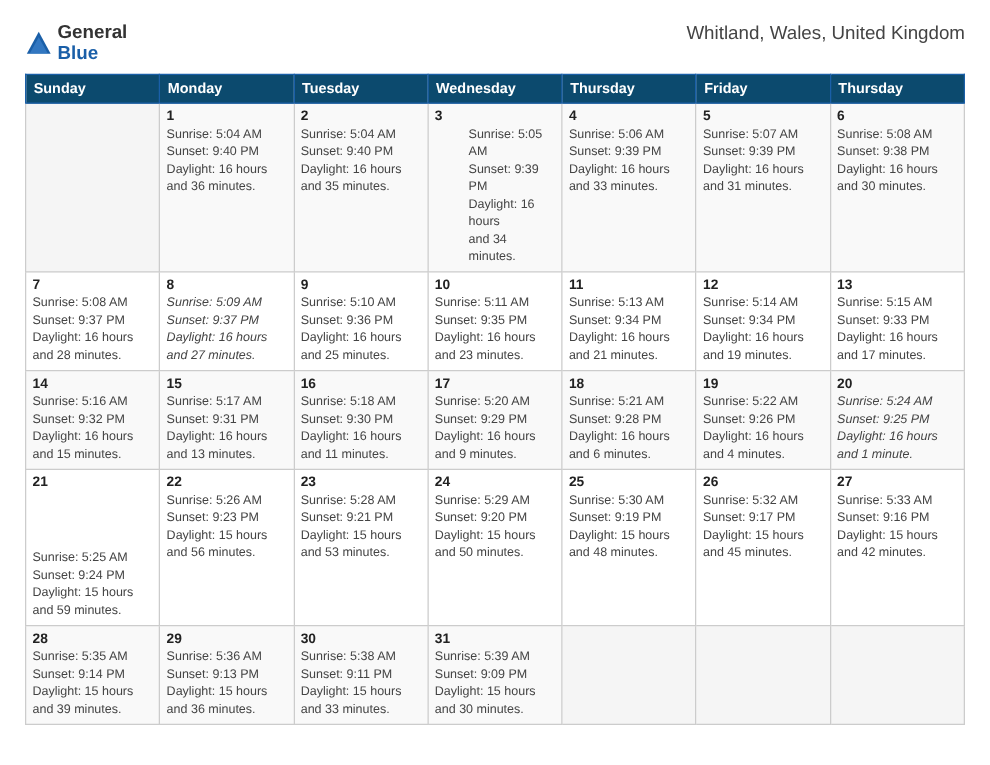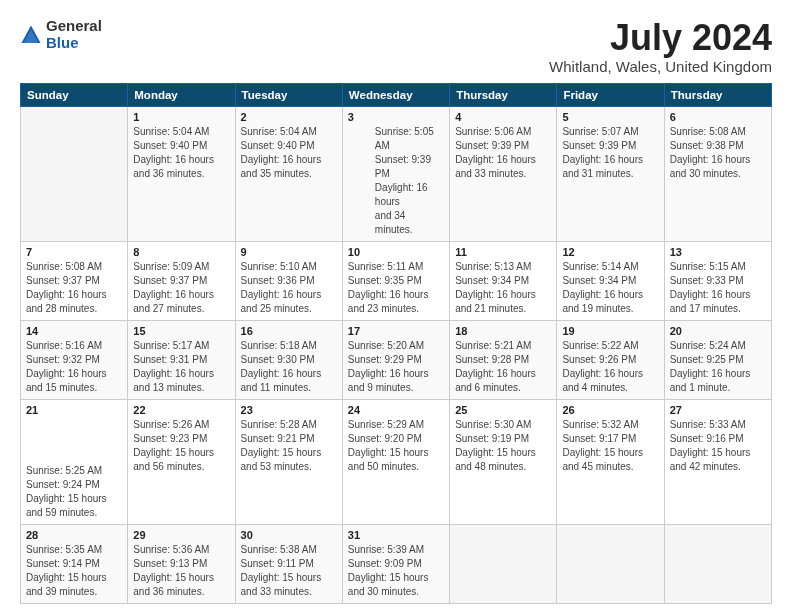--- a/index.html
+++ b/index.html
@@ -116,21 +116,20 @@
       <svg class="logo-icon" viewBox="0 0 30 30" xmlns="http://www.w3.org/2000/svg">
         <polygon points="15,2 28,26 2,26" fill="#1a5fa8"></polygon>
         <polygon points="15,8 25,26 5,26" fill="#4a90d9" opacity="0.5"></polygon>
       </svg>
       <div class="logo-block">
         <span class="logo-text-general">General</span>
         <span class="logo-text-blue">Blue</span>
       </div>
     </div>
     <div class="title-block">
-      <div class="month-title">July 2024</div>
       <div class="location-title">Whitland, Wales, United Kingdom</div>
     </div>
   </div>
 
   <table>
     <thead>
       <tr>
       <th>Sunday</th>
           <th>Monday</th>
           <th>Tuesday</th>
@@ -189,21 +188,21 @@
         <tr>
           <td>
             <span class="day-number">7</span>
             <div class="day-info" style="white-space: pre-line;">Sunrise: 5:08 AM
 Sunset: 9:37 PM
 Daylight: 16 hours
 and 28 minutes.</div>
           </td>
           <td>
             <span class="day-number">8</span>
-            <div class="day-info" style="white-space: pre-line;">Sunrise: 5:09 AM
+            <div class="day-info" style="white-space: pre-line; font-style: italic;">Sunrise: 5:09 AM
 Sunset: 9:37 PM
 Daylight: 16 hours
 and 27 minutes.</div>
           </td>
           <td>
             <span class="day-number">9</span>
             <div class="day-info" style="white-space: pre-line;">Sunrise: 5:10 AM
 Sunset: 9:36 PM
 Daylight: 16 hours
 and 25 minutes.</div>
@@ -275,21 +274,21 @@
           </td>
           <td>
             <span class="day-number">19</span>
             <div class="day-info" style="white-space: pre-line;">Sunrise: 5:22 AM
 Sunset: 9:26 PM
 Daylight: 16 hours
 and 4 minutes.</div>
           </td>
           <td>
             <span class="day-number">20</span>
-            <div class="day-info" style="white-space: pre-line;">Sunrise: 5:24 AM
+            <div class="day-info" style="white-space: pre-line; font-style: italic;">Sunrise: 5:24 AM
 Sunset: 9:25 PM
 Daylight: 16 hours
 and 1 minute.</div>
           </td>
         </tr>
         <tr>
           <td>
             <span class="day-number">21</span>
             <div class="day-info" style="white-space: pre-line; margin-top: 48px;">Sunrise: 5:25 AM
 Sunset: 9:24 PM

